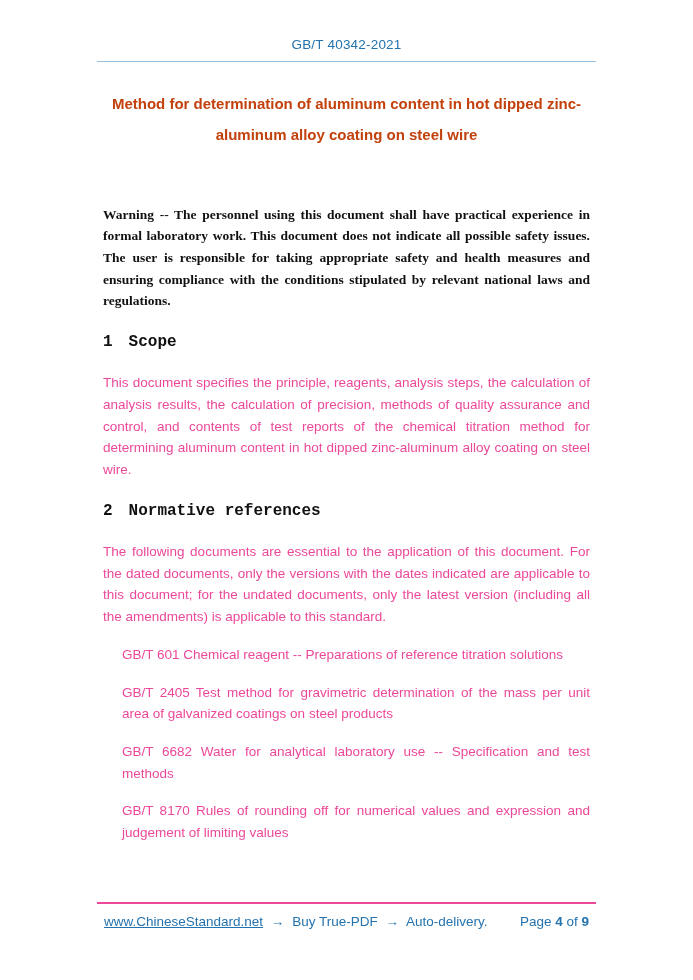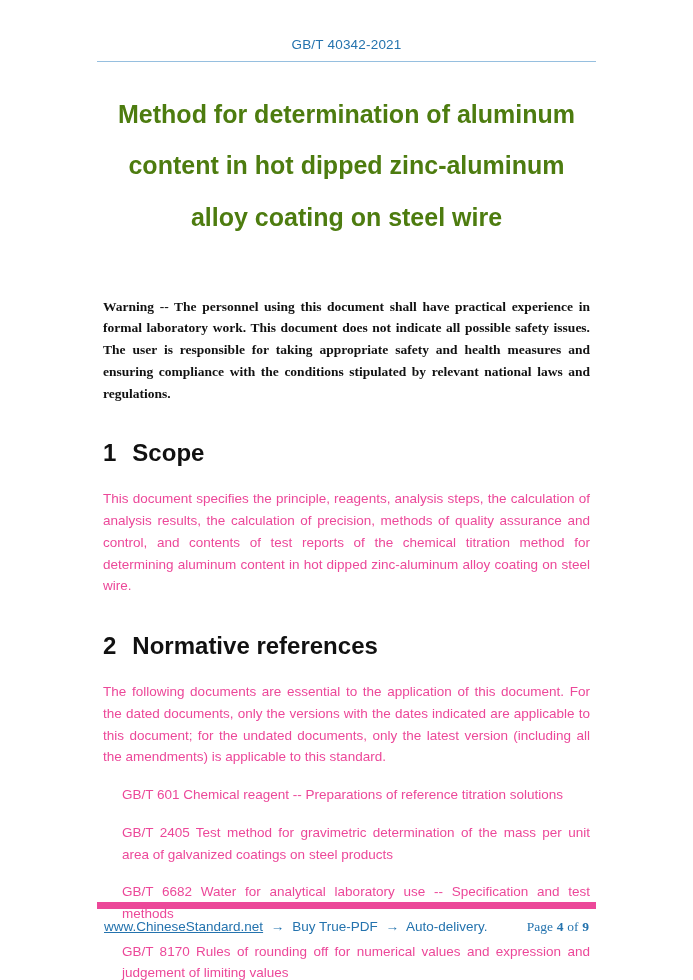--- a/index.html
+++ b/index.html
@@ -30,78 +30,79 @@
   .rule {
     height: 1px;
     background: #96bfdf;
     margin: 9px -6px 0 -6px;
   }
 
   .doc-title {
     margin: 27px auto 0 auto;
     max-width: 540px;
     text-align: center;
-    font-size: 25px;
+    font-size: 15px;
     font-weight: bold;
-    color: #4d7c0f;
+    color: #c2410c;
     line-height: 2.05;
   }
 
   p.body-text {
     font-size: 13.5px;
     line-height: 1.61;
     color: #ec4899;
     text-align: justify;
     margin-top: 14px;
   }
 
   p.warning {
     margin-top: 53px;
     font-weight: bold;
     color: #111111;
     font-family: Liberation Serif, serif;
   }
 
   h2.section-heading {
-    margin-top: 35px;
+    margin-top: 21px;
     margin-bottom: 21px;
-    font-size: 24px;
+    font-size: 16px;
     font-weight: bold;
     color: #111111;
+    font-family: Liberation Mono, monospace;
   }
   h2.section-heading .section-number {
     display: inline-block;
     margin-right: 16px;
   }
 
   p.reference {
     margin-left: 19px;
     margin-top: 16px;
   }
 
   .doc-footer {
     position: absolute;
     left: 97px;
     right: 97px;
     top: 902px;
-    border-top: 7px solid #ec4899;
+    border-top: 2px solid #ec4899;
     padding: 10px 7px 0 7px;
     display: flex;
     justify-content: space-between;
     align-items: baseline;
     font-size: 13.5px;
     color: #2473ae;
   }
   .footer-left span { margin-right: 4px; }
   .site-link {
     text-decoration: underline;
     color: #2473ae;
     cursor: pointer;
   }
-  .page-indicator span { margin-left: 0; font-family: Liberation Serif, serif; }
+  .page-indicator span { margin-left: 0; }
   .page-num { font-weight: bold; }
 </style>
 </head>
 <body>
 
 <div class="page">
   <div class="content">
 
     <div class="doc-header">GB/T 40342-2021</div>
 

